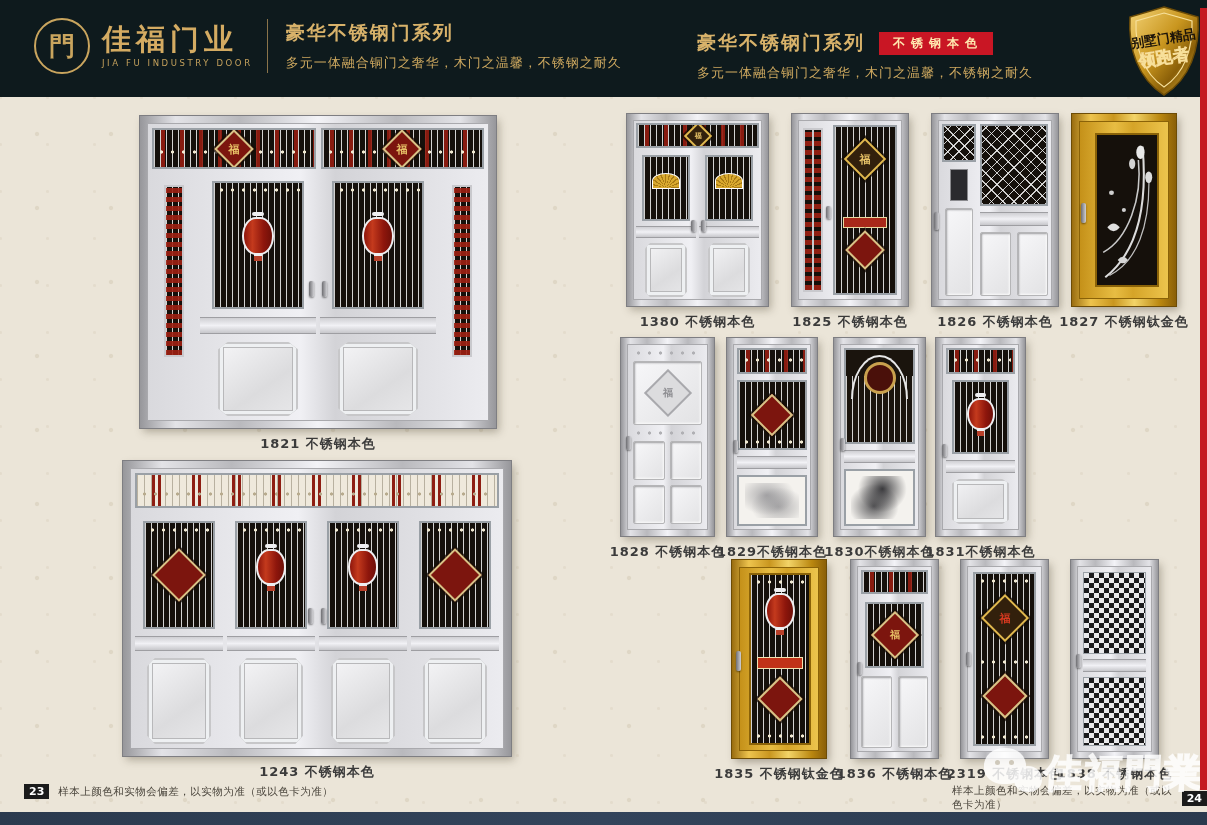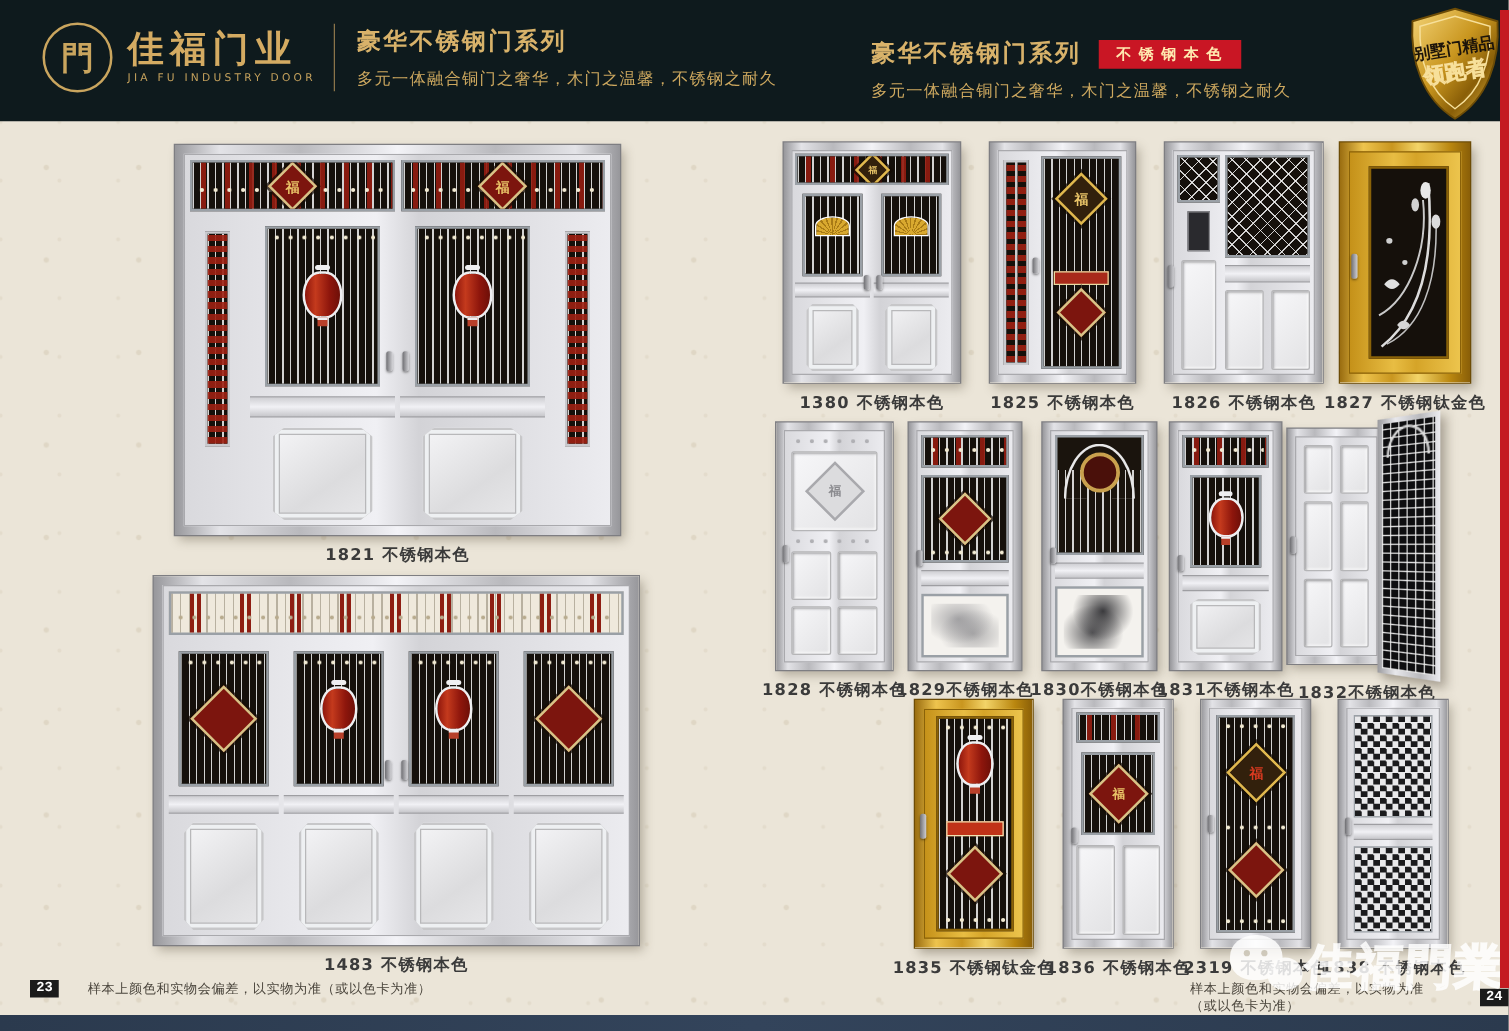--- a/index.html
+++ b/index.html
@@ -22,21 +22,21 @@
   .series-title{color:#d8b26a;font-size:19px;font-weight:bold;letter-spacing:2px;}
   .series-sub{color:#cda85f;font-size:13px;letter-spacing:1px;margin-top:8px;}
   .hdr-right{position:absolute;left:697px;top:30px;}
   .hdr-right .trow{display:flex;align-items:center;gap:14px;}
   .badge-red{background:#c91624;color:#ffe9b0;font-size:12px;font-weight:bold;
              letter-spacing:6px;padding:3px 10px 3px 14px;}
   .shield{position:absolute;left:1124px;top:5px;}
   
   .pgbadge{background:#1b1b1b;color:#fff;font-size:11px;font-weight:bold;padding:1px 5px;}
   .note{font-size:10.5px;color:#4a453c;letter-spacing:.5px;}
-  .foot{position:absolute;display:flex;align-items:center;gap:23px;font-family:Liberation Mono, monospace;}
+  .foot{position:absolute;display:flex;align-items:center;gap:9px;}
   .edge-strip{position:absolute;right:0;top:8px;width:7px;height:782px;background:#c41a22;}
   .bottom-bar{position:absolute;left:0;bottom:0;width:1207px;height:13px;
               background:linear-gradient(90deg,#2b3a4e,#33445b 50%,#2b3a4e);}
   
   .wm{position:absolute;left:982px;top:738px;width:220px;height:70px;display:flex;align-items:center;opacity:.88;}
   .wm-icon{position:relative;width:62px;height:58px;flex:none;}
   .wm-icon .b1{position:absolute;left:2px;top:4px;width:42px;height:36px;background:rgba(255,255,255,.95);
                border-radius:48% 48% 44% 44%;display:block;}
   .wm-icon .b1::before{content:"";position:absolute;left:11px;top:12px;width:5px;height:5px;border-radius:50%;
                background:#cfc9bb;box-shadow:14px 0 0 #cfc9bb;}
@@ -259,21 +259,21 @@
                 </div>
             </div>
             <div class="rail" style="height:13px;margin:7px 0;"></div>
             <div class="emb oct" style="height:86px;margin:0 12px;"></div>
           </div>
         </div>
         <i class="handle" style="left:calc(50% - 9px);top:140px;"></i>
         <i class="handle" style="left:calc(50% + 4px);top:140px;"></i>
       </div>
     </div>
-    <div class="dlabel">1483 不锈钢本色</div>
+    <div class="dlabel">1243 不锈钢本色</div>
   </div>
 
   <div class="foot" style="left:24px;top:784px;">
     <span class="pgbadge">23</span>
     <span class="note">样本上颜色和实物会偏差，以实物为准（或以色卡为准）</span>
   </div>
 
   <div class="cell" style="left:627px;top:114px;width:141px;">
     <div class="door" style="height:192px;">
       <div class="door-in">
@@ -461,44 +461,20 @@
           <div class="lan" style="width:24px;height:28px;top:16px;"></div>
         </div>
         <div class="rail" style="height:11px;margin:6px 0;"></div>
         <div class="emb oct" style="flex:1;margin:0 6px 2px;"></div>
         <i class="handle" style="left:0;top:100px;height:13px;"></i>
       </div>
     </div>
     <div class="dlabel">1831不锈钢本色</div>
   </div>
 
-  <div class="cell" style="left:1030px;top:336px;width:127px;">
-    <div style="position:relative;width:127px;height:202px;">
-      <div class="door" style="position:absolute;left:0;top:7px;width:78px;height:188px;">
-        <div class="door-in" style="display:grid;grid-template-columns:1fr 1fr;grid-template-rows:1fr 1.4fr 1.4fr;gap:6px;padding:7px;box-sizing:border-box;">
-          <div class="recess"></div>
-          <div class="recess"></div>
-          <div class="recess"></div>
-          <div class="recess"></div>
-          <div class="recess"></div>
-          <div class="recess"></div>
-        </div>
-        <i class="handle" style="left:2px;top:86px;height:14px;"></i>
-      </div>
-      <div style="position:absolute;left:72px;top:0;width:52px;height:202px;padding:4px;box-sizing:border-box;
-                  background:linear-gradient(90deg,#9a9a9e,#e8e8ec 30%,#b9b9bd 70%,#ececf0);
-                  transform:perspective(330px) rotateY(-26deg);transform-origin:left center;
-                  box-shadow:4px 4px 8px rgba(60,50,35,.4);">
-        <div class="mesh" style="width:100%;height:100%;position:relative;">
-          <i class="archline" style="left:4px;right:4px;top:3px;height:22px;border-color:#d8d8d8;"></i>
-        </div>
-      </div>
-    </div>
-    <div class="dlabel">1832不锈钢本色</div>
-  </div>
 
 
   <div class="cell" style="left:732px;top:560px;width:94px;">
     <div class="door goldframe" style="height:198px;padding:7px;">
       <div class="door-in goldface">
         <div class="gw" style="position:absolute;left:10px;right:8px;top:6px;bottom:6px;border-color:#8a6208;">
           <i class="vlines"></i>
           <i class="dotrow" style="top:4px;"></i>
           <div class="lan" style="width:26px;height:32px;top:18px;"></div>
           <i style="position:absolute;left:6px;right:6px;top:49%;height:10px;background:#c03218;border:1px solid #f0e2b0;display:block;"></i>

